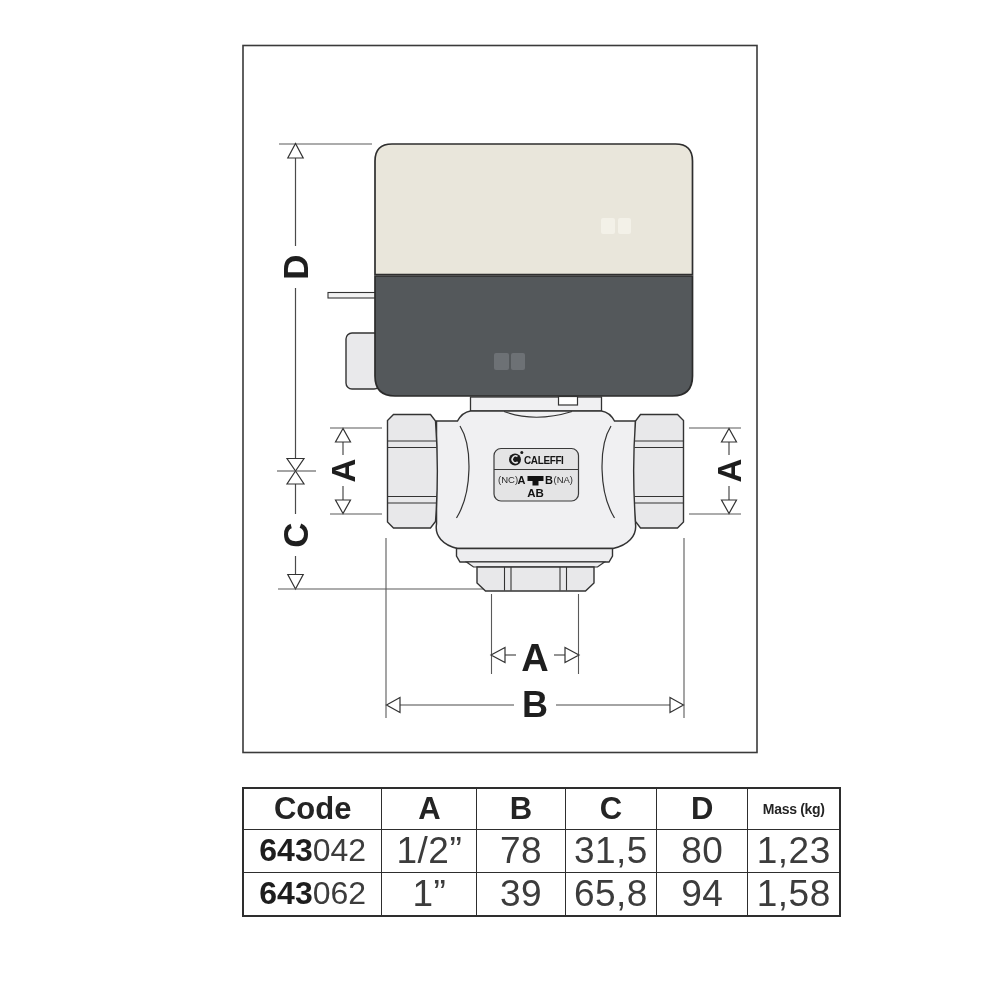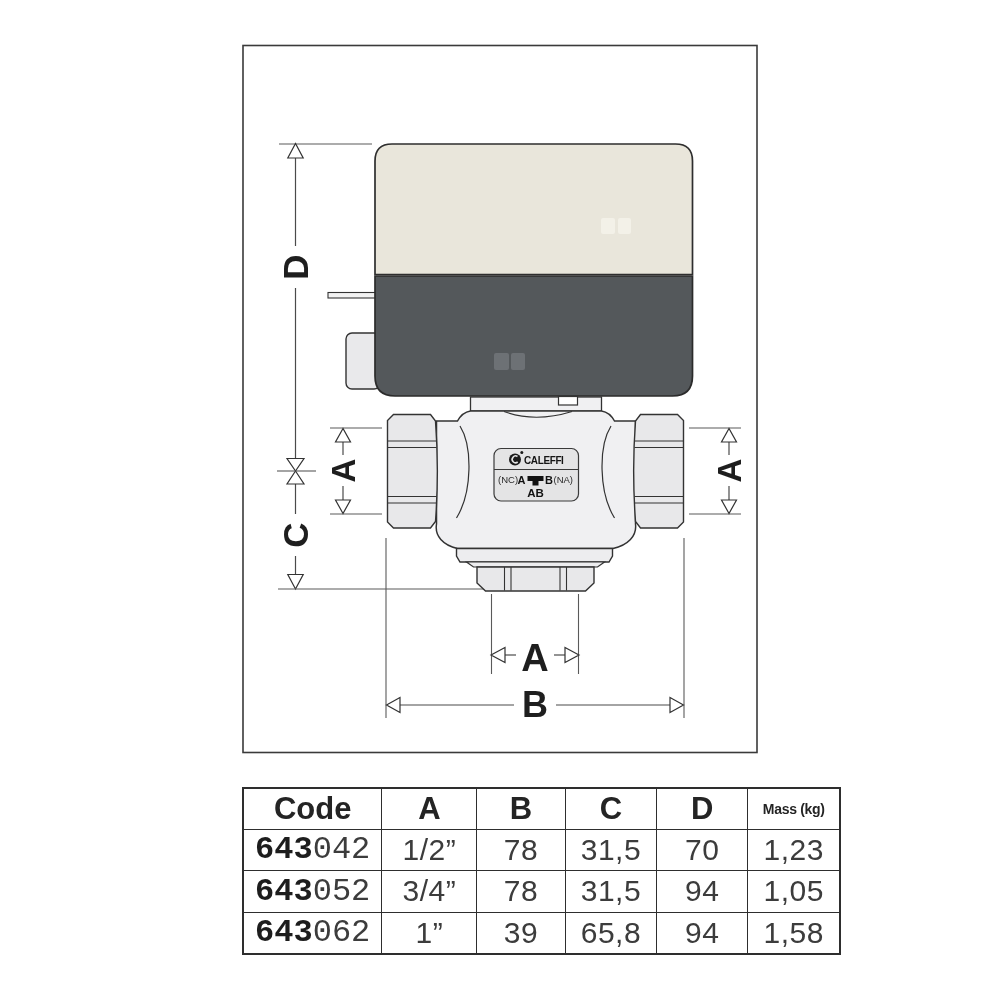--- a/index.html
+++ b/index.html
@@ -7,22 +7,22 @@
   .page{position:relative;width:1000px;height:1000px;background:#fff;overflow:hidden;
         font-family:"Liberation Sans",sans-serif;}
   svg text{font-family:"Liberation Sans",sans-serif;}
   table.spec{position:absolute;left:242px;top:787px;border-collapse:collapse;table-layout:fixed;width:599px;
         font-family:"Liberation Sans",sans-serif;color:#3c3c3c;}
   table.spec td,table.spec th{border:1.6px solid #2e2e2e;text-align:center;vertical-align:middle;
         padding:0;overflow:hidden;white-space:nowrap;}
   table.spec{border:2.4px solid #2e2e2e;}
   th.h{font-size:31px;font-weight:bold;color:#242424;}
   th.hm{font-size:14px;letter-spacing:-0.3px;font-weight:bold;color:#242424;}
-  td.d{font-size:30px;font-weight:normal;letter-spacing:0.5px;}
-  td.code{font-size:32px;letter-spacing:0px;font-family:Liberation Mono, monospace;}
+  td.d{font-size:37px;font-weight:normal;letter-spacing:0.5px;}
+  td.code{font-size:32px;letter-spacing:0px;}
   .b{font-weight:bold;color:#1d1d1d;}
 </style>
 </head>
 <body>
 <div class="page">
 <svg width="1000" height="1000" viewBox="0 0 1000 1000" style="position:absolute;left:0;top:0">
 
   <rect x="243" y="45.5" width="514" height="707" fill="#ffffff" stroke="#3a3a3a" stroke-width="1.6"></rect>
 
   <line x1="279" y1="144" x2="372" y2="144" stroke="#5a5a5a" stroke-width="1.1"></line>
@@ -184,32 +184,24 @@
           <th class="h">C</th>
           <th class="h">D</th>
           <th class="hm">Mass (kg)</th>
         </tr>
 
   <tr style="height:41.5px">
           <td class="code"><span class="b">643</span>042</td>
           <td class="d">1/2”</td>
           <td class="d">78</td>
           <td class="d">31,5</td>
-          <td class="d">70</td>
+          <td class="d">80</td>
           <td class="d">1,23</td>
         </tr>
 
-  <tr style="height:41.5px">
-          <td class="code"><span class="b">643</span>052</td>
-          <td class="d">3/4”</td>
-          <td class="d">78</td>
-          <td class="d">31,5</td>
-          <td class="d">94</td>
-          <td class="d">1,05</td>
-        </tr>
 
   <tr style="height:41.5px">
           <td class="code"><span class="b">643</span>062</td>
           <td class="d">1”</td>
           <td class="d">39</td>
           <td class="d">65,8</td>
           <td class="d">94</td>
           <td class="d">1,58</td>
         </tr>
 </tbody>

